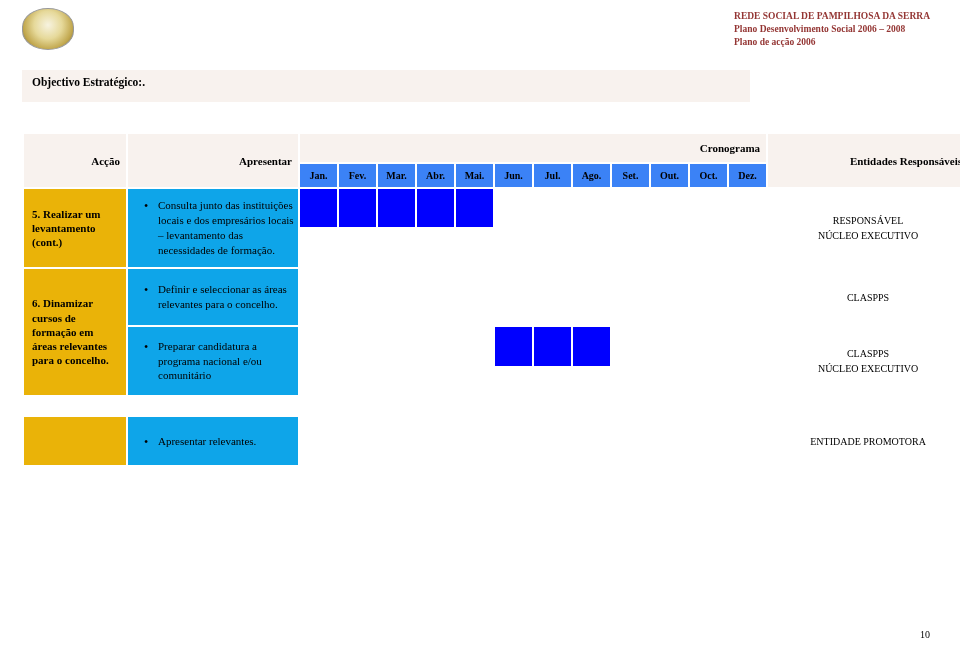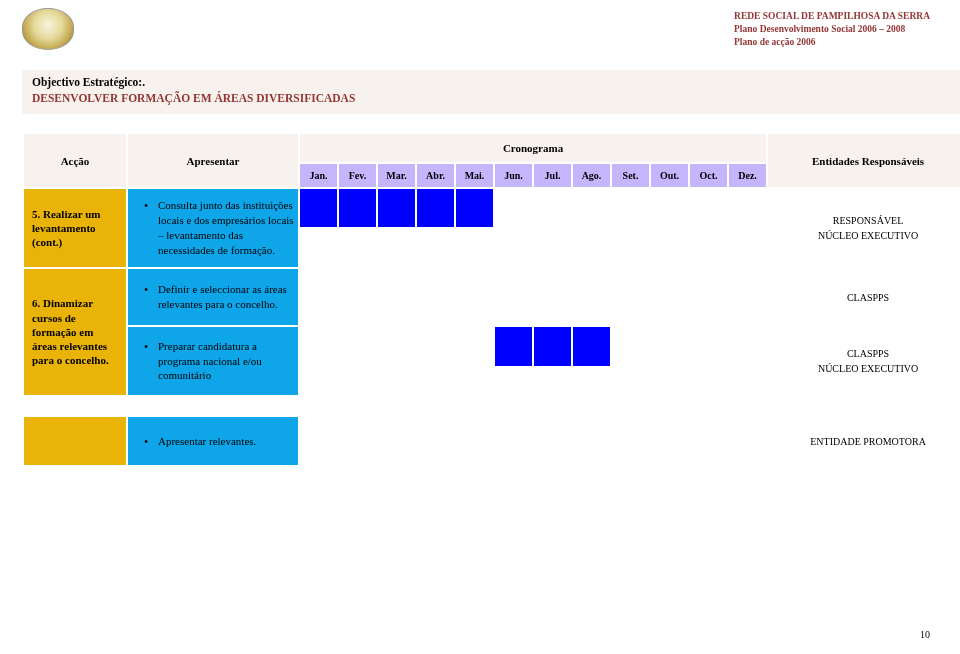--- a/index.html
+++ b/index.html
@@ -29,21 +29,21 @@
     width: 52px;
     height: 42px;
     border-radius: 50% / 45%;
     background: radial-gradient(circle at 50% 40%, #f7f3e0 0%, #e6d99a 40%, #c2a84f 70%, #6f5c23 100%);
     border: 1px solid #999;
   }
   .obj-band {
     position: absolute;
     top: 70px;
     left: 22px;
-    width: 938px;
+    width: 728px;
     background: #f8f2ee;
     padding: 6px 10px 10px 10px;
   }
   .obj-band .obj-label {
     font-weight: bold;
     color: #000;
     font-size: 11.5px;
     margin-bottom: 4px;
   }
   .obj-band .obj-title {
@@ -65,25 +65,25 @@
   }
   table.main th, table.main td { vertical-align: middle; }
   th.acc, th.act, td.acc, td.act {
     text-align: left;
   }
   th.a, th.c, th.e {
     background: #f8f2ee;
     font-weight: bold;
     color: #000;
     font-size: 11px;
-    text-align: center;
+    text-align: right;
     padding: 8px 6px;
   }
   th.month {
-    background: #c4b5fd;
+    background: #3b82f6;
     font-weight: bold;
     text-align: center;
     font-size: 10px;
     padding: 6px 2px;
   }
   td.acc {
     background: #eab308;
     font-weight: bold;
     font-size: 11px;
     padding: 6px 8px;
@@ -139,21 +139,20 @@
 <div class="logo"></div>
 
 <div class="header-right">
   <div>REDE SOCIAL DE PAMPILHOSA DA SERRA</div>
   <div>Plano Desenvolvimento Social 2006 – 2008</div>
   <div>Plano de acção 2006</div>
 </div>
 
 <div class="obj-band">
   <div class="obj-label">Objectivo Estratégico:.</div>
-  <div class="obj-title">DESENVOLVER FORMAÇÃO EM ÁREAS DIVERSIFICADAS</div>
 </div>
 
 <div class="table-area">
 <table class="main">
   <colgroup>
     <col class="c-acc">
         <col class="c-act">
     <col class="c-m">
         <col class="c-m">
         <col class="c-m">

